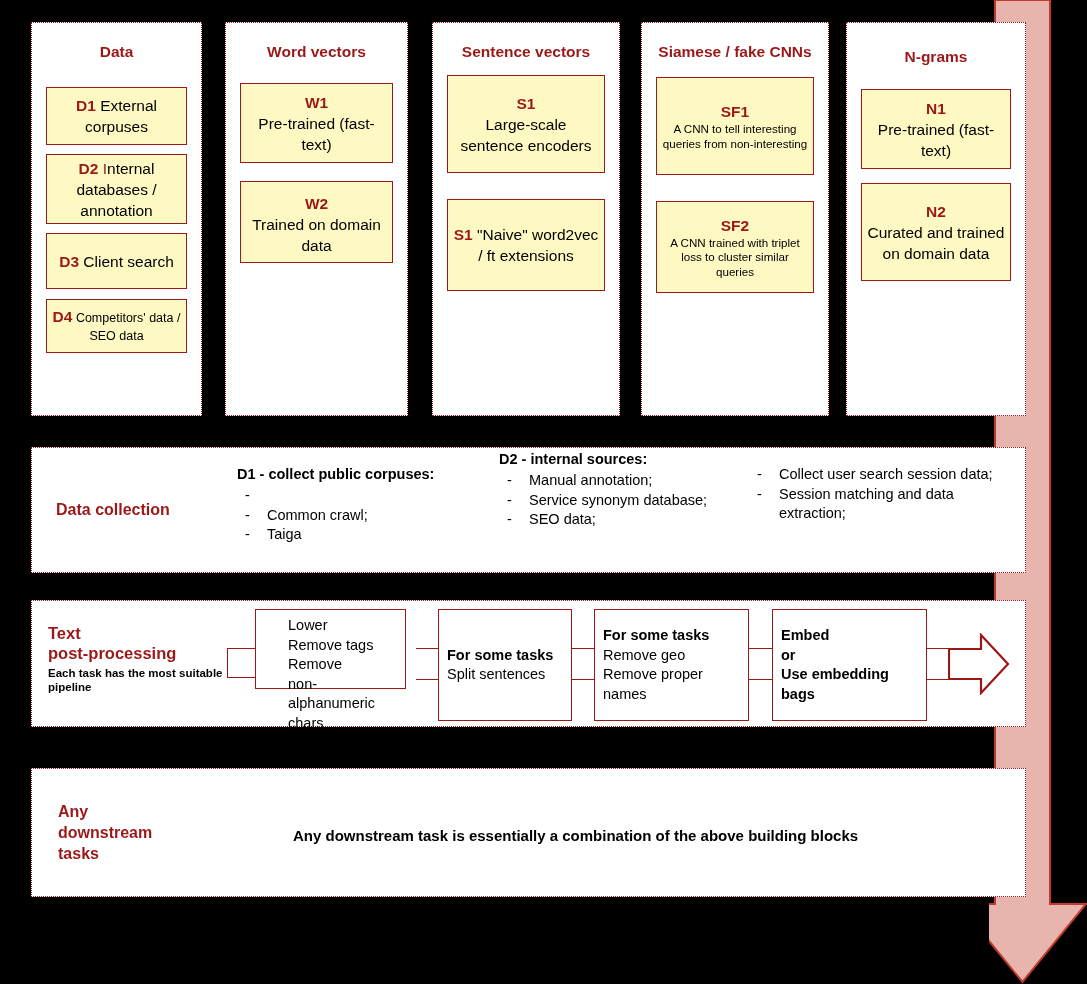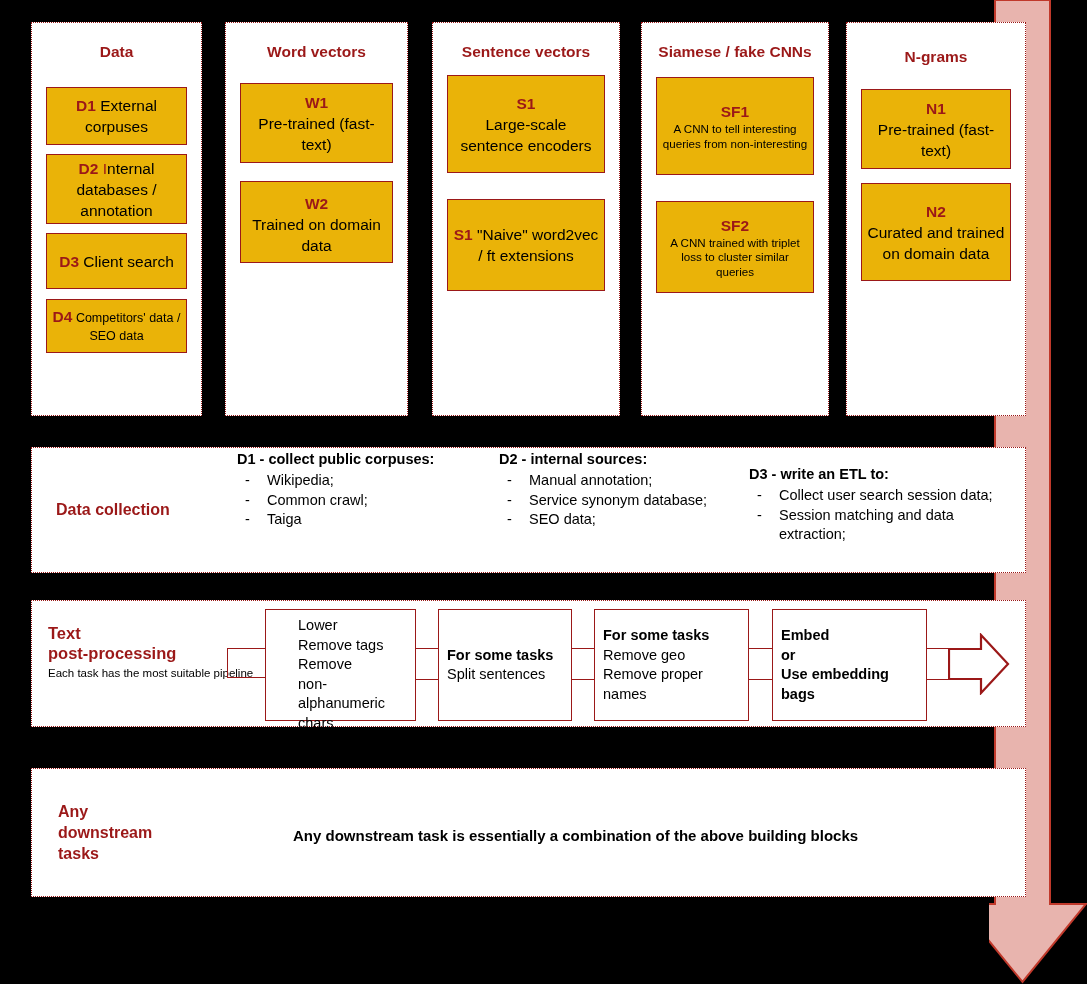--- a/index.html
+++ b/index.html
@@ -22,21 +22,21 @@
     box-sizing:border-box;
   }
 
   
   .col{top:22px;height:394px;}
   .col-title{
     color:#9b1818;font-weight:bold;font-size:15.5px;line-height:19px;
     text-align:center;margin:19px 8px 0 8px;
   }
   .card{
-    border:1.4px solid #9b1818;background:#eab308;
+    border:1.4px solid #9b1818;background:#fef9c3;
     margin:0 14px;padding:6px 4px;box-sizing:border-box;
     text-align:center;
   }
   .card .code{color:#9b1818;font-weight:bold;}
   .card-lg{font-size:15.5px;line-height:21px;}
   .card-sm{font-size:11.6px;line-height:14.5px;}
   .card-sm .code{font-size:15.5px;line-height:21px;display:block;}
 
   
   .rowlabel{
@@ -45,21 +45,21 @@
   .dc-label{font-size:16px;line-height:20px;}
   .dc-col{position:absolute;color:#000;}
   .dc-head{font-weight:bold;font-size:14.5px;line-height:19px;margin-bottom:2px;}
   .dc-list{margin:0;padding:0;list-style:none;font-size:14.5px;line-height:19.5px;}
   .dc-list li{display:flex;}
   .dc-dash{width:30px;flex:0 0 30px;text-align:left;padding-left:8px;box-sizing:border-box;}
   .dc-txt{flex:1;}
 
   
   .tp-label{font-size:16.5px;line-height:20px;}
-  .tp-sub{color:#000;font-weight:normal;font-size:11.5px;line-height:14px;margin-top:3px;}
+  .tp-sub{color:#000;font-weight:bold;font-size:11.5px;line-height:14px;margin-top:3px;}
   .pbox{
     position:absolute;border:1.4px solid #9b1818;background:#fff;
     box-sizing:border-box;font-size:14.5px;line-height:19.5px;color:#000;
     padding:6px 8px;
   }
   .pbox b{font-weight:bold;}
   .connector{position:absolute;border:1.4px solid #9b1818;background:transparent;box-sizing:border-box;}
   .link{position:absolute;background:#9b1818;}
   .rarrow{position:absolute;}
 
@@ -166,26 +166,25 @@
       <div>
         <div class="code">N2</div>
         <div>Curated and trained on domain data</div>
       </div>
     </div>
   </div>
 
   <div class="panel" style="left:31px;top:447px;width:995px;height:126px;">
     <div class="rowlabel dc-label" style="position:absolute;left:24px;top:52px;width:200px;">Data collection</div>
 
-    <div class="dc-col" style="left:205px;top:2px;width:250px;">
+    <div class="dc-col" style="left:205px;top:17px;width:250px;">
       <div class="dc-head">D1 - collect public corpuses:</div>
       <ul class="dc-list">
         <li>
             <span class="dc-dash">-</span>
-            <span class="dc-txt">Wikipedia;</span>
           </li>
         <li>
             <span class="dc-dash">-</span>
             <span class="dc-txt">Common crawl;</span>
           </li>
         <li>
             <span class="dc-dash">-</span>
             <span class="dc-txt">Taiga</span>
           </li>
       </ul>
@@ -203,21 +202,20 @@
             <span class="dc-txt">Service synonym database;</span>
           </li>
         <li>
             <span class="dc-dash">-</span>
             <span class="dc-txt">SEO data;</span>
           </li>
       </ul>
     </div>
 
     <div class="dc-col" style="left:717px;top:17px;width:250px;">
-      <div class="dc-head">D3 - write an ETL to:</div>
       <ul class="dc-list">
         <li>
             <span class="dc-dash">-</span>
             <span class="dc-txt">Collect user search session data;</span>
           </li>
         <li>
             <span class="dc-dash">-</span>
             <span class="dc-txt">Session matching and data extraction;</span>
           </li>
       </ul>
@@ -227,21 +225,21 @@
   <div class="panel" style="left:31px;top:600px;width:995px;height:127px;">
 
     <div class="rowlabel" style="position:absolute;left:16px;top:22px;width:208px;">
       <div class="tp-label">Text</div>
       <div class="tp-label">post-processing</div>
       <div class="tp-sub">Each task has the most suitable pipeline</div>
     </div>
 
     <div class="connector" style="left:195px;top:47px;width:69px;height:30px;"></div>
 
-    <div class="pbox" style="left:233px;top:8px;width:151px;height:112px;padding-left:32px;">
+    <div class="pbox" style="left:223px;top:8px;width:151px;height:80px;padding-left:32px;">
       <div>Lower</div>
       <div>Remove tags</div>
       <div>Remove</div>
       <div>non-alphanumeric</div>
       <div>chars</div>
     </div>
 
     <div class="link" style="left:384px;top:47px;width:23px;height:1.4px;"></div>
     <div class="link" style="left:384px;top:78px;width:23px;height:1.4px;"></div>
 

